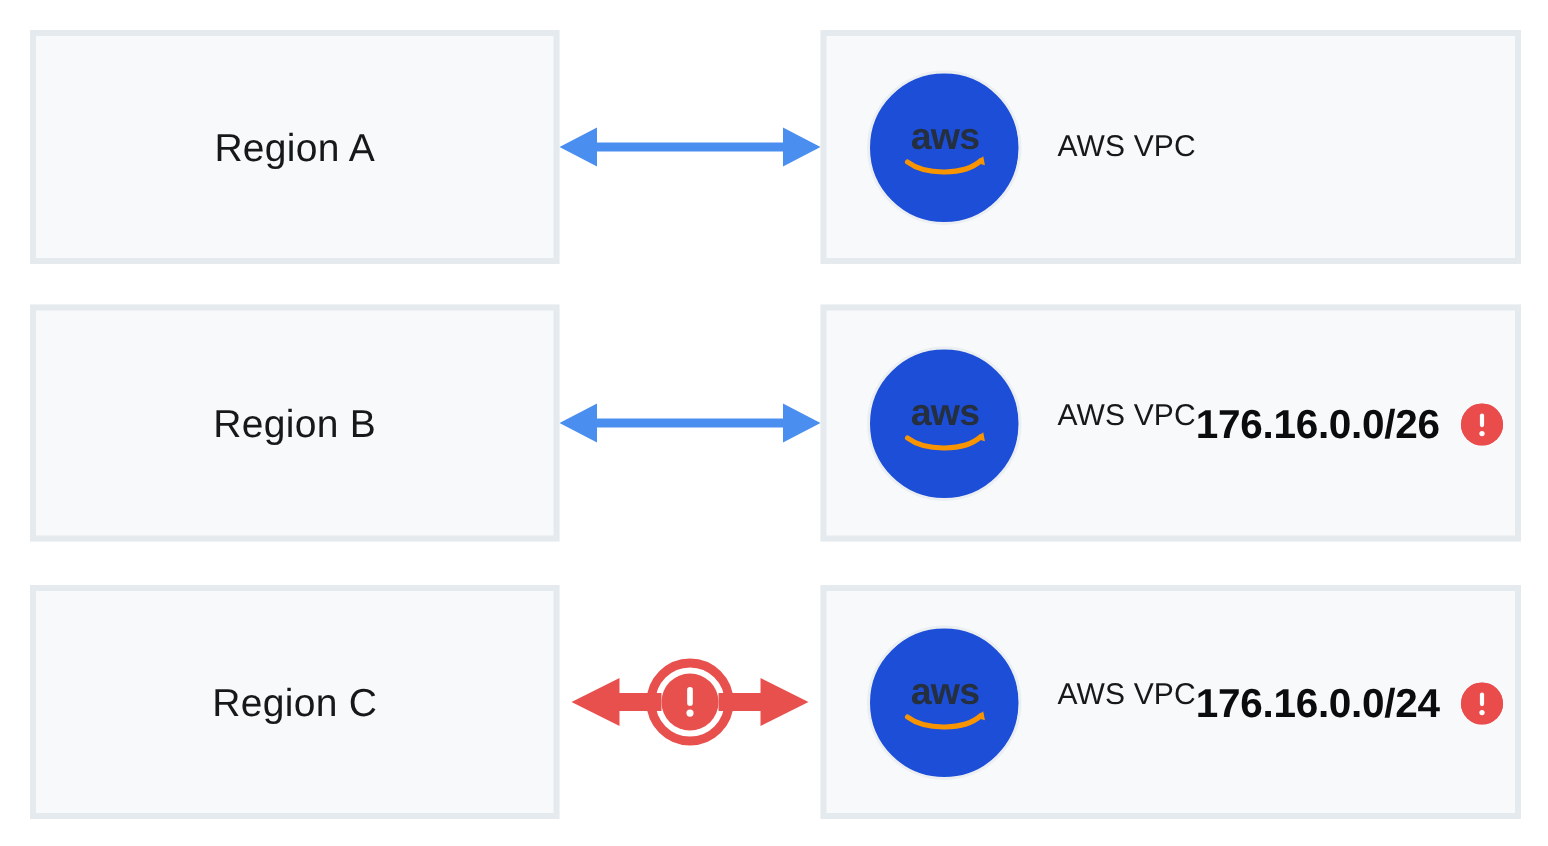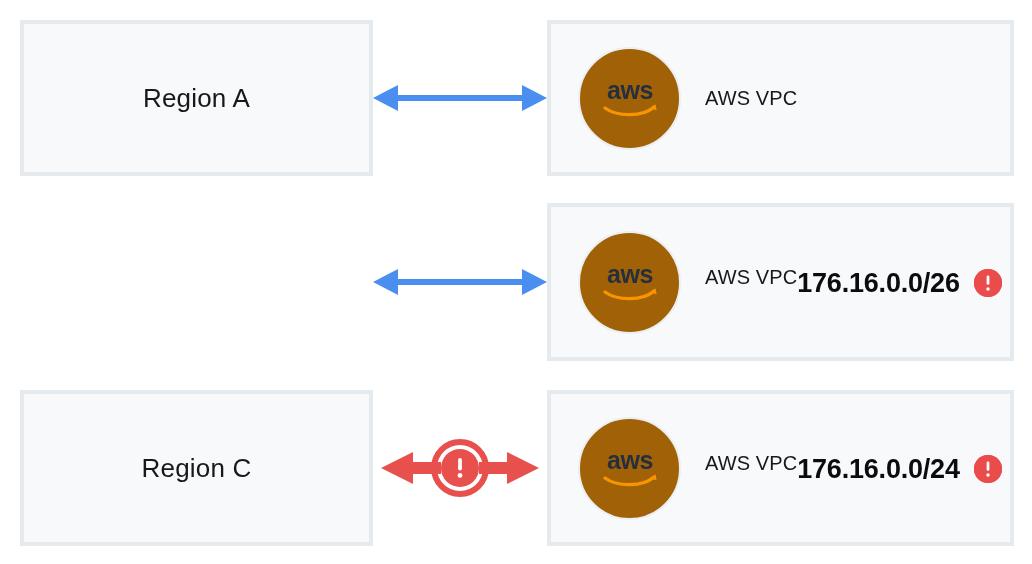--- a/index.html
+++ b/index.html
@@ -80,21 +80,21 @@
     display: flex;
     align-items: center;
     padding-left: 27px;
   }
 
   .aws-logo {
     width: 99px;
     height: 99px;
     min-width: 99px;
     border-radius: 50%;
-    background: #a16207;
+    background: #1d4ed8;
     border: 2px solid #eceff2;
     display: flex;
     align-items: center;
     justify-content: center;
   }
   .aws-logo svg { display: block; }
 
   .vpc-text {
     margin-left: 24px;
     display: flex;
@@ -162,20 +162,23 @@
         </svg>
       </div>
       <div class="vpc-text">
         <span class="vpc-title">AWS VPC</span>
       </div>
     </div>
   </div>
 
   <div class="row row-1">
 
+    <div class="region-box">
+      <span class="region-label">Region B</span>
+    </div>
 
     <div class="connector">
       <svg width="174" height="34" viewBox="0 0 174 34">
         <path d="M0 17 L25 4 L25 14 L149 14 L149 4 L174 17 L149 30 L149 20 L25 20 L25 30 Z" fill="#4a8ff0"></path>
       </svg>
     </div>
 
     <div class="vpc-card">
       <div class="aws-logo">
         <svg width="62" height="42" viewBox="0 0 62 42">

